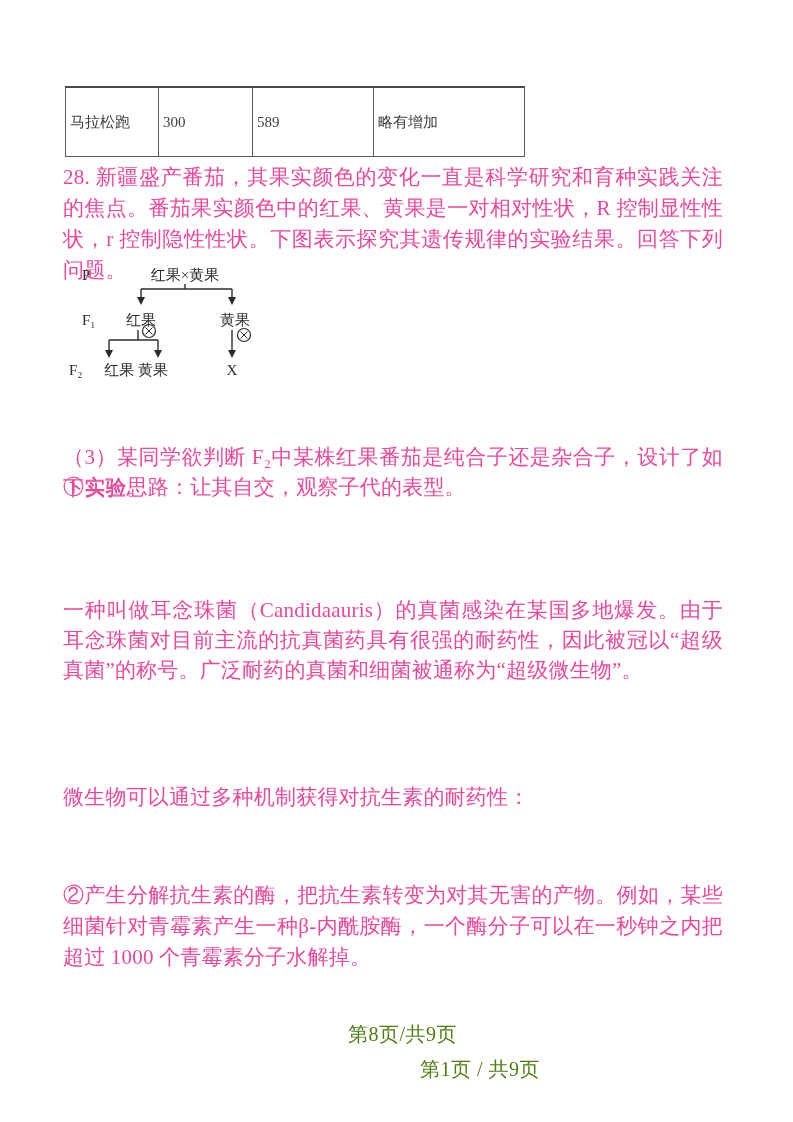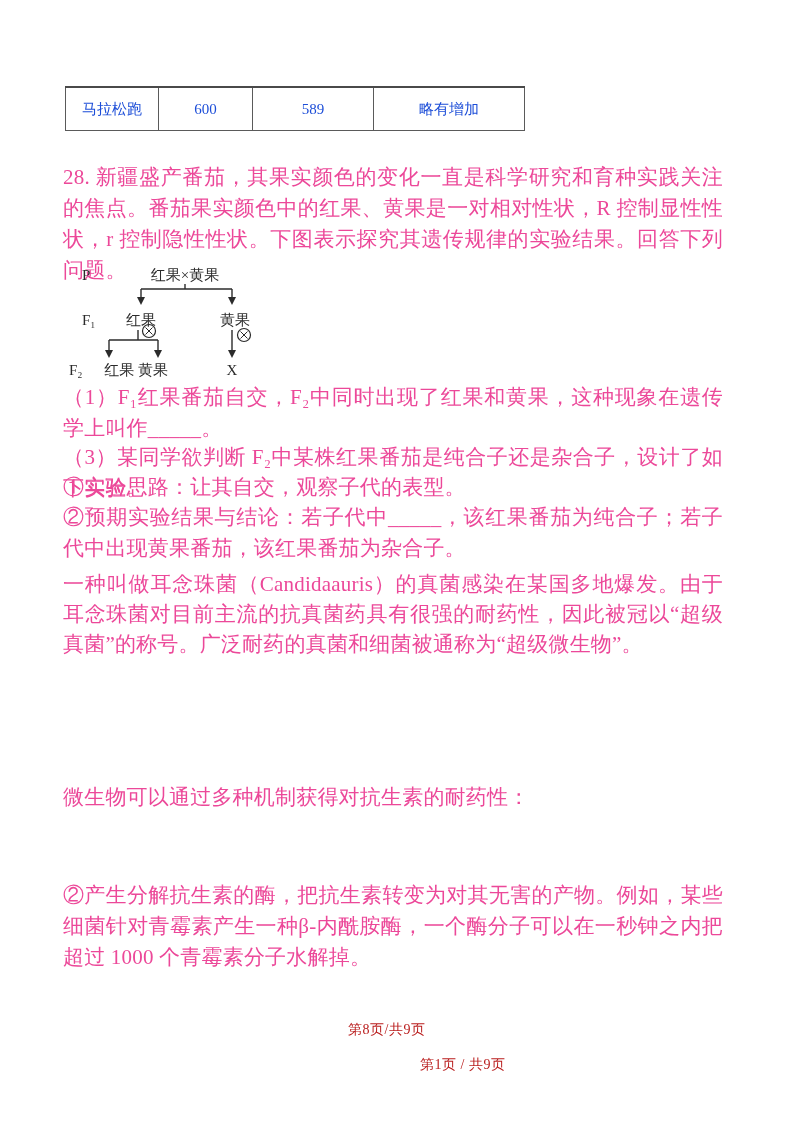--- a/index.html
+++ b/index.html
@@ -10,22 +10,22 @@
   }
   .page{position:absolute;inset:0;overflow:hidden;}
 
   
   .frag-table{
     position:absolute;left:65px;top:86px;
     border-collapse:collapse;table-layout:fixed;
   }
   .frag-table td{
     border:1px solid #5a5a5a;height:42px;
-    text-align:center;vertical-align:middle;
-    font-size:15px;color:#1d4ed8;padding:0 4px;
+    vertical-align:middle;
+    font-size:15px;color:#404040;padding:13px 4px;
   }
   .frag-table tr{border-top:2px solid #4a4a4a;}
   .c1{width:84px}.c2{width:85px}.c3{width:112px}.c4{width:142px}
 
   
   .para{
     position:absolute;left:63px;width:660px;
     font-size:21px;line-height:31px;letter-spacing:0.2px;
     text-align:justify;text-justify:inter-ideograph;
     margin:0;color:#ec4899;
@@ -36,36 +36,36 @@
   
   .diagram{position:absolute;left:60px;top:252px;width:250px;height:132px;}
   .diagram svg{display:block}
   .diagram text{font-size:15px;fill:#2b2b2b;font-family:"Liberation Serif","DejaVu Serif",serif;}
   .dg-line{stroke:#2b2b2b;stroke-width:1.4;fill:none;}
   .dg-head{fill:#2b2b2b;stroke:none;}
   .dg-circ{stroke:#2b2b2b;stroke-width:1.2;fill:none;}
 
   
   .footer{
-    position:absolute;font-size:14px;color:#b91c1c;
+    position:absolute;font-size:20px;color:#4d7c0f;
     letter-spacing:0.5px;white-space:nowrap;
   }
   .footer-doc{left:348px;top:1021px;}
   .footer-viewer{left:384px;top:1056px;margin-left:36px;}
 </style>
 </head>
 <body>
 
 <div class="page">
 
   <table class="frag-table">
     <tbody>
         <tr>
       <td class="c1">马拉松跑</td>
-      <td class="c2">600</td>
+      <td class="c2">300</td>
       <td class="c3">589</td>
       <td class="c4">略有增加</td>
     </tr>
   </tbody>
     </table>
 
   <p class="para" style="top:162px">28. 新疆盛产番茄，其果实颜色的变化一直是科学研究和育种实践关注的焦点。番茄果实颜色中的红果、黄果是一对相对性状，R 控制显性性状，r 控制隐性性状。下图表示探究其遗传规律的实验结果。回答下列问题。</p>
 
   <div class="diagram">
     <svg width="250" height="132" viewBox="0 0 250 132">
@@ -101,25 +101,23 @@
         <circle class="dg-circ" cx="184" cy="83" r="6.5"></circle>
         <path class="dg-line" d="M180.5 79.5 L187.5 86.5 M187.5 79.5 L180.5 86.5" style="stroke-width:1"></path>
       </g>
 
       <text x="9" y="123">F₂</text>
       <text x="76" y="123" text-anchor="middle">红果 黄果</text>
       <text x="172" y="123" text-anchor="middle">X</text>
     </svg>
   </div>
 
-  <p class="para" style="top:382px">（1）F₁红果番茄自交，F₂中同时出现了红果和黄果，这种现象在遗传学上叫作_____。</p>
   <p class="para" style="top:442px">（3）某同学欲判断 F₂中某株红果番茄是纯合子还是杂合子，设计了如下实验。</p>
   <p class="para" style="top:472px">①实验思路：让其自交，观察子代的表型。</p>
-  <p class="para" style="top:502px">②预期实验结果与结论：若子代中_____，该红果番茄为纯合子；若子代中出现黄果番茄，该红果番茄为杂合子。</p>
 
-  <p class="para lh30" style="top:569px">一种叫做耳念珠菌（Candidaauris）的真菌感染在某国多地爆发。由于耳念珠菌对目前主流的抗真菌药具有很强的耐药性，因此被冠以“超级真菌”的称号。广泛耐药的真菌和细菌被通称为“超级微生物”。</p>
+  <p class="para lh30" style="top:595px">一种叫做耳念珠菌（Candidaauris）的真菌感染在某国多地爆发。由于耳念珠菌对目前主流的抗真菌药具有很强的耐药性，因此被冠以“超级真菌”的称号。广泛耐药的真菌和细菌被通称为“超级微生物”。</p>
   <p class="para" style="top:782px">微生物可以通过多种机制获得对抗生素的耐药性：</p>
   <p class="para" style="top:880px">②产生分解抗生素的酶，把抗生素转变为对其无害的产物。例如，某些细菌针对青霉素产生一种β-内酰胺酶，一个酶分子可以在一秒钟之内把超过 1000 个青霉素分子水解掉。</p>
 
   <div class="footer footer-doc">第8页/共9页</div>
   <div class="footer footer-viewer">第1页 / 共9页</div>
 
 </div>
 
 </body></html>

